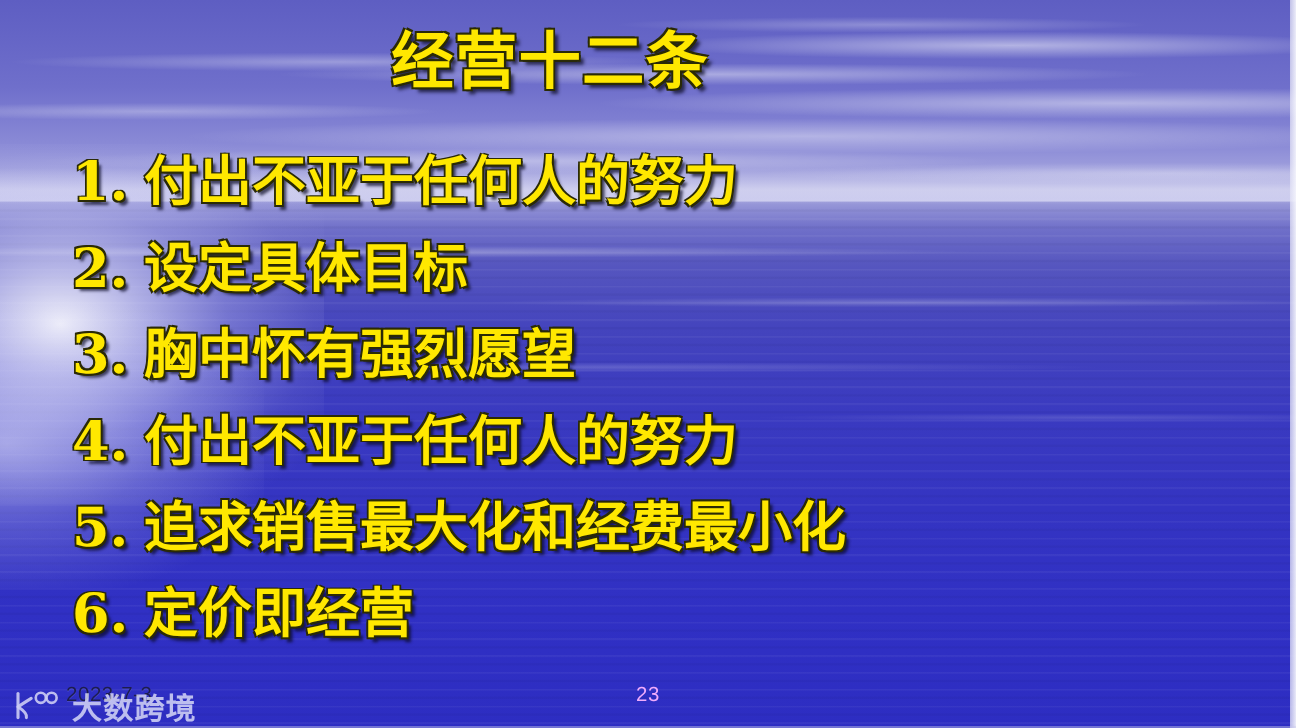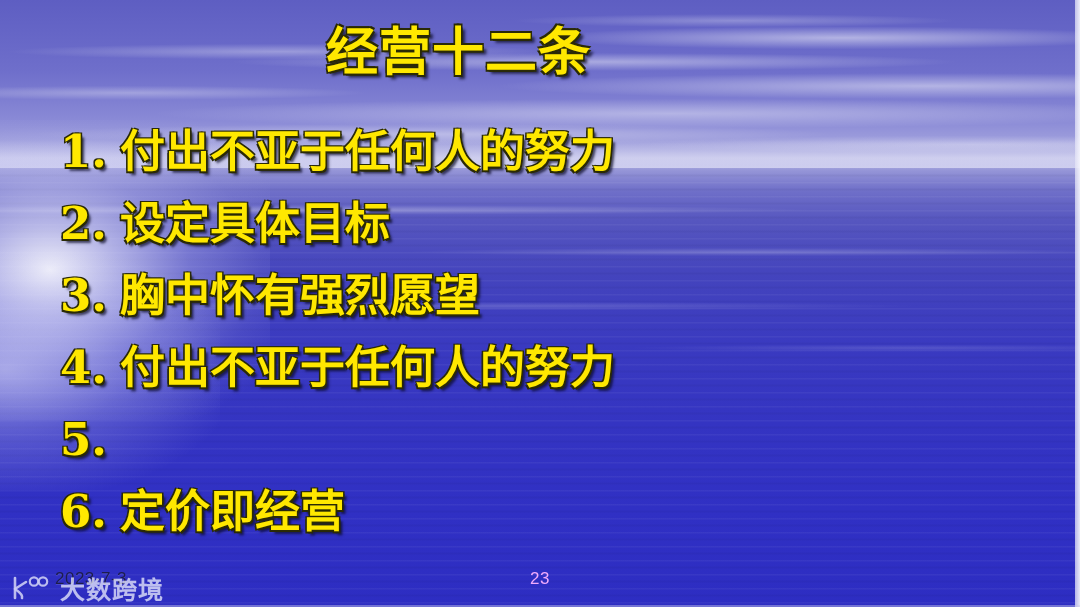--- a/index.html
+++ b/index.html
@@ -299,20 +299,21 @@
       <li class="bullet-item">
         <span class="bullet-num">3.</span>
         <span class="bullet-text">胸中怀有强烈愿望</span>
       </li>
       <li class="bullet-item">
         <span class="bullet-num">4.</span>
         <span class="bullet-text">付出不亚于任何人的努力</span>
       </li>
       <li class="bullet-item">
         <span class="bullet-num">5.</span>
+        <span class="bullet-text">追求销售最大化和经费最小化</span>
       </li>
       <li class="bullet-item">
         <span class="bullet-num">6.</span>
         <span class="bullet-text">定价即经营</span>
       </li>
     </ul>
 
     <div class="footer-date">2023-7-3</div>
 
     <div class="footer-page">23</div>

